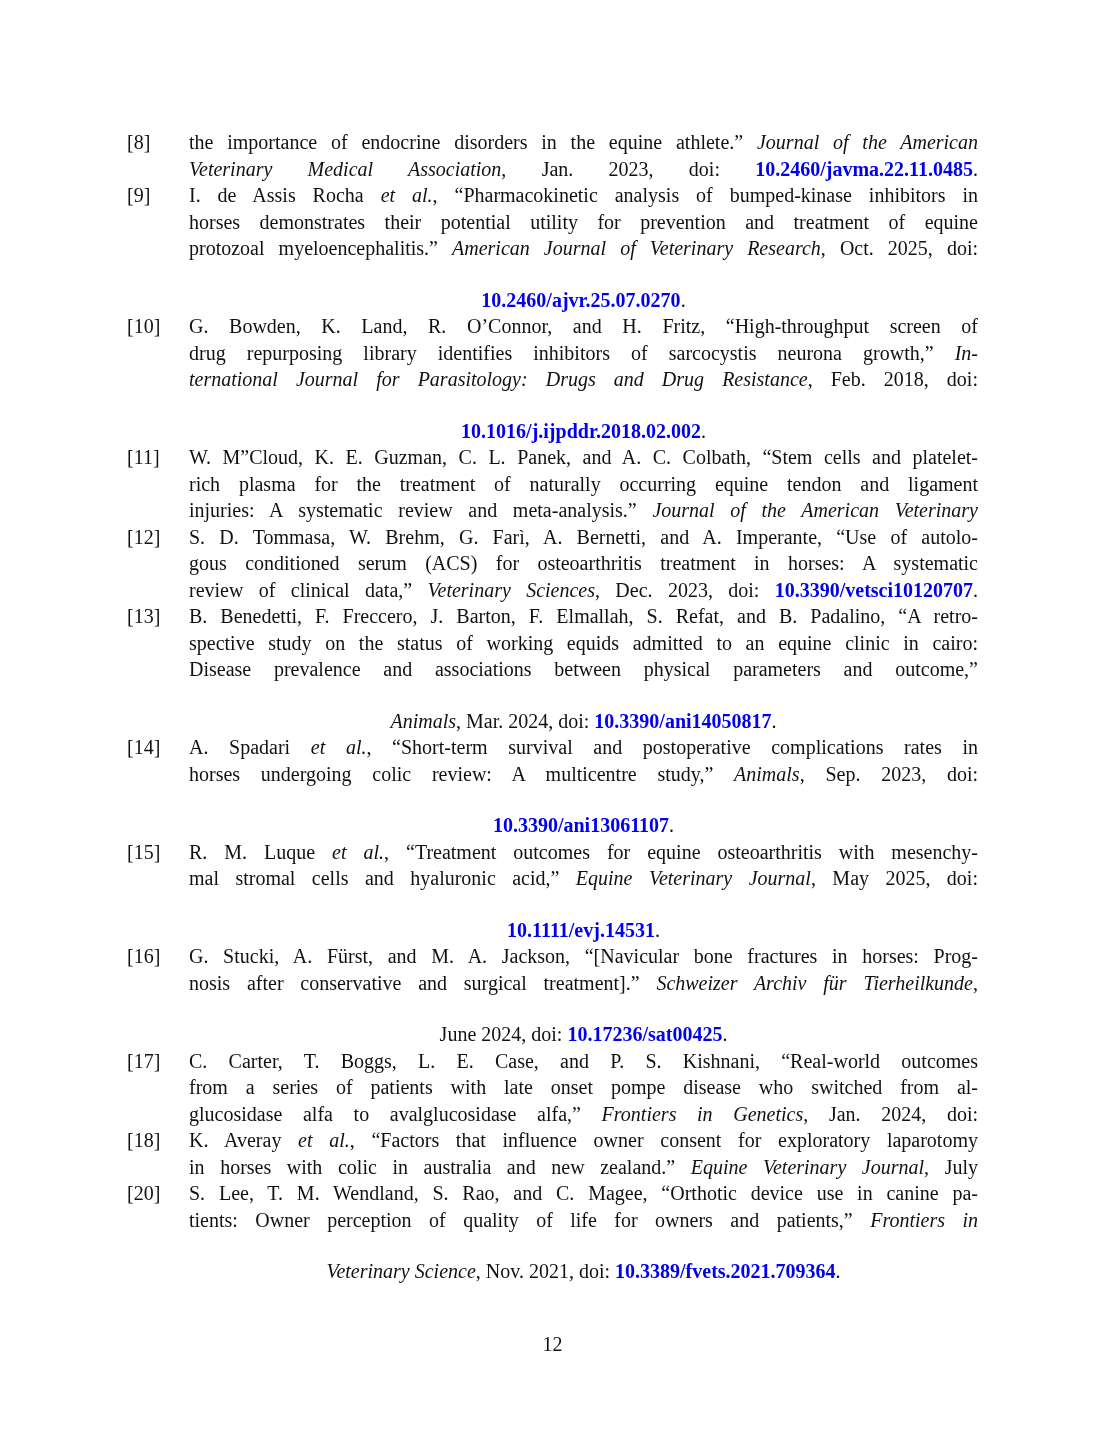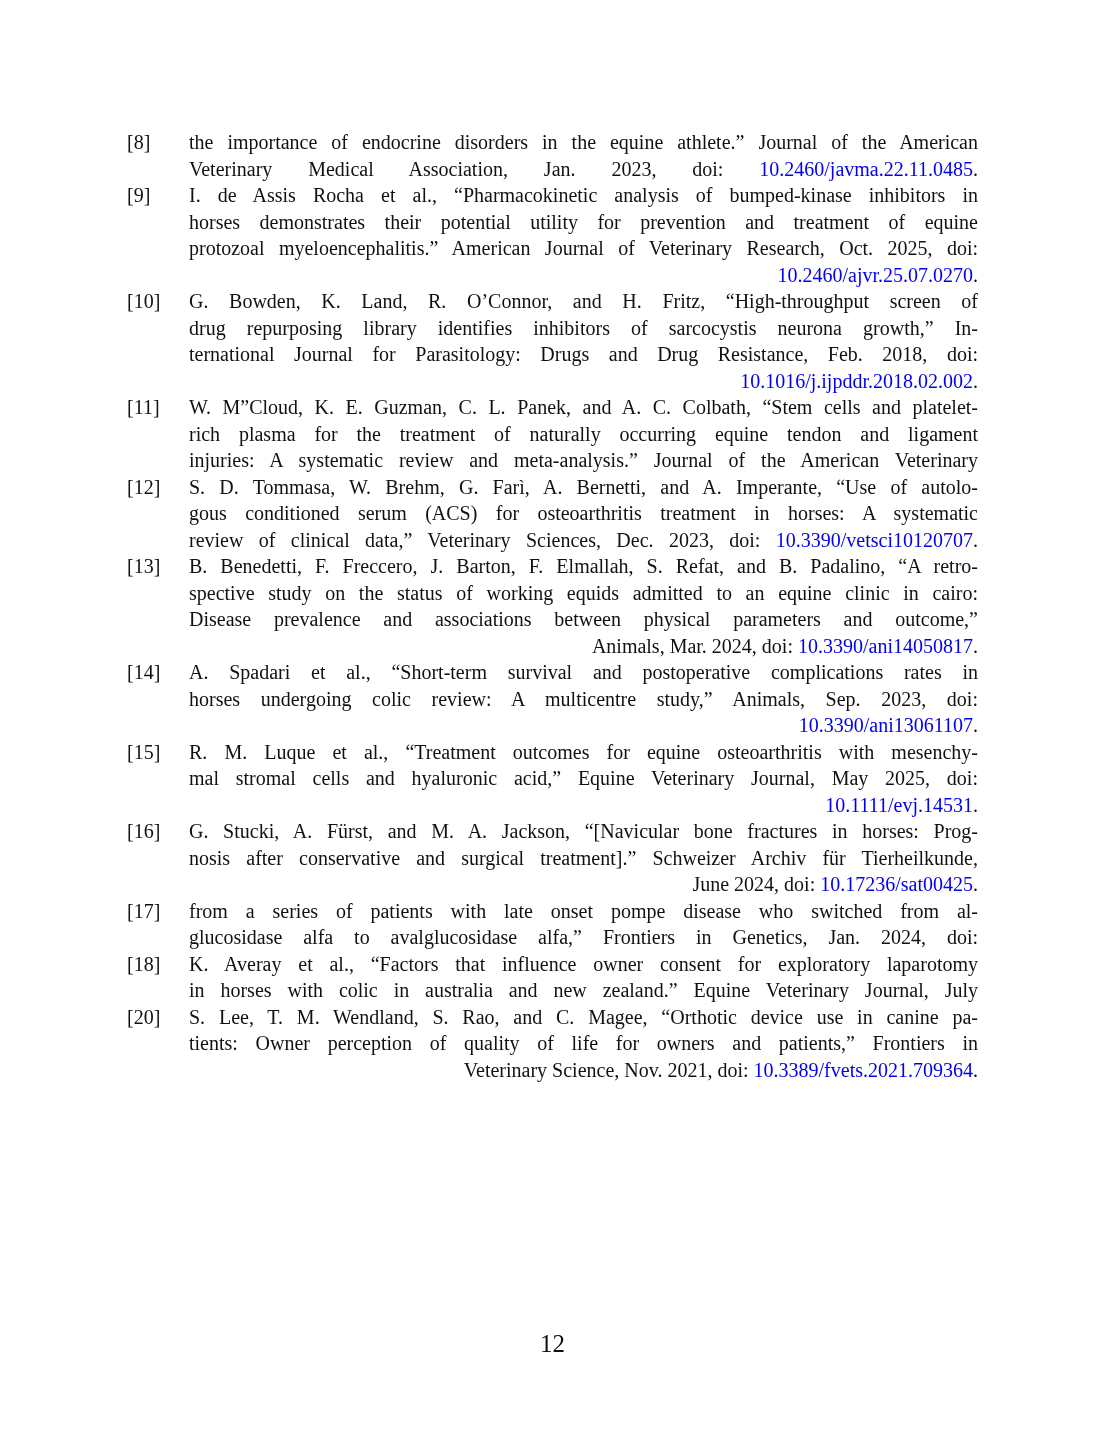--- a/index.html
+++ b/index.html
@@ -36,36 +36,39 @@
     width: 789px;
     flex: 0 0 789px;
   }
   .ln {
     text-align: justify;
     text-align-last: justify;
     height: 26.5px;
     overflow: hidden;
   }
   .ln.last {
-    text-align: right;
+    text-align: center;
     text-align-last: auto;
+    margin-top: 25px;
   }
   .it {
+    font-style: italic;
   }
   .doi {
     color: var(--link-color, #0000EE);
     cursor: pointer;
+    font-weight: bold;
   }
   .page-number {
     position: absolute;
     top: 1331px;
     left: 0;
     width: 1105px;
     text-align: center;
-    font-size: 25px;
+    font-size: 20px;
     line-height: 26px;
     font-family: Liberation Serif, serif;
   }
 </style>
 </head>
 <body>
 
 <div class="page">
   <div class="ref-list" id="ref-list">
       <div class="ref">
@@ -138,20 +141,21 @@
         <div class="ref-label">[16]</div>
         <div class="ref-body">
           <div class="ln"><span>G. Stucki, A. Fürst, and M. A. Jackson, “[Navicular bone fractures in horses: Prog-</span></div>
           <div class="ln"><span>nosis after conservative and surgical treatment].” </span><span class="it">Schweizer Archiv für Tierheilkunde</span><span>,</span></div>
           <div class="ln last"><span>June 2024, doi: </span><span class="doi">10.17236/sat00425</span><span>.</span></div>
         </div>
       </div>
       <div class="ref">
         <div class="ref-label">[17]</div>
         <div class="ref-body">
+          <div class="ln"><span>C. Carter, T. Boggs, L. E. Case, and P. S. Kishnani, “Real-world outcomes</span></div>
           <div class="ln"><span>from a series of patients with late onset pompe disease who switched from al-</span></div>
           <div class="ln"><span>glucosidase alfa to avalglucosidase alfa,” </span><span class="it">Frontiers in Genetics</span><span>, Jan. 2024, doi:</span></div>
         </div>
       </div>
       <div class="ref">
         <div class="ref-label">[18]</div>
         <div class="ref-body">
           <div class="ln"><span>K. Averay </span><span class="it">et al.</span><span>, “Factors that influence owner consent for exploratory laparotomy</span></div>
           <div class="ln"><span>in horses with colic in australia and new zealand.” </span><span class="it">Equine Veterinary Journal</span><span>, July</span></div>
         </div>

